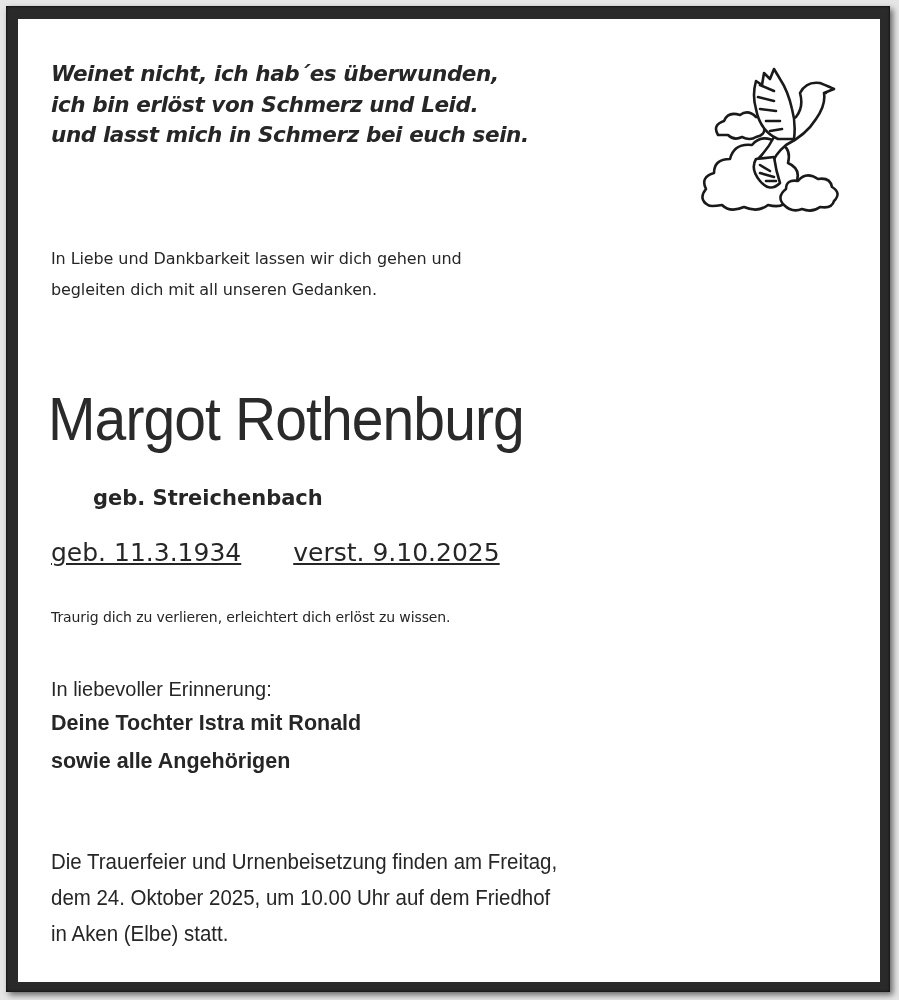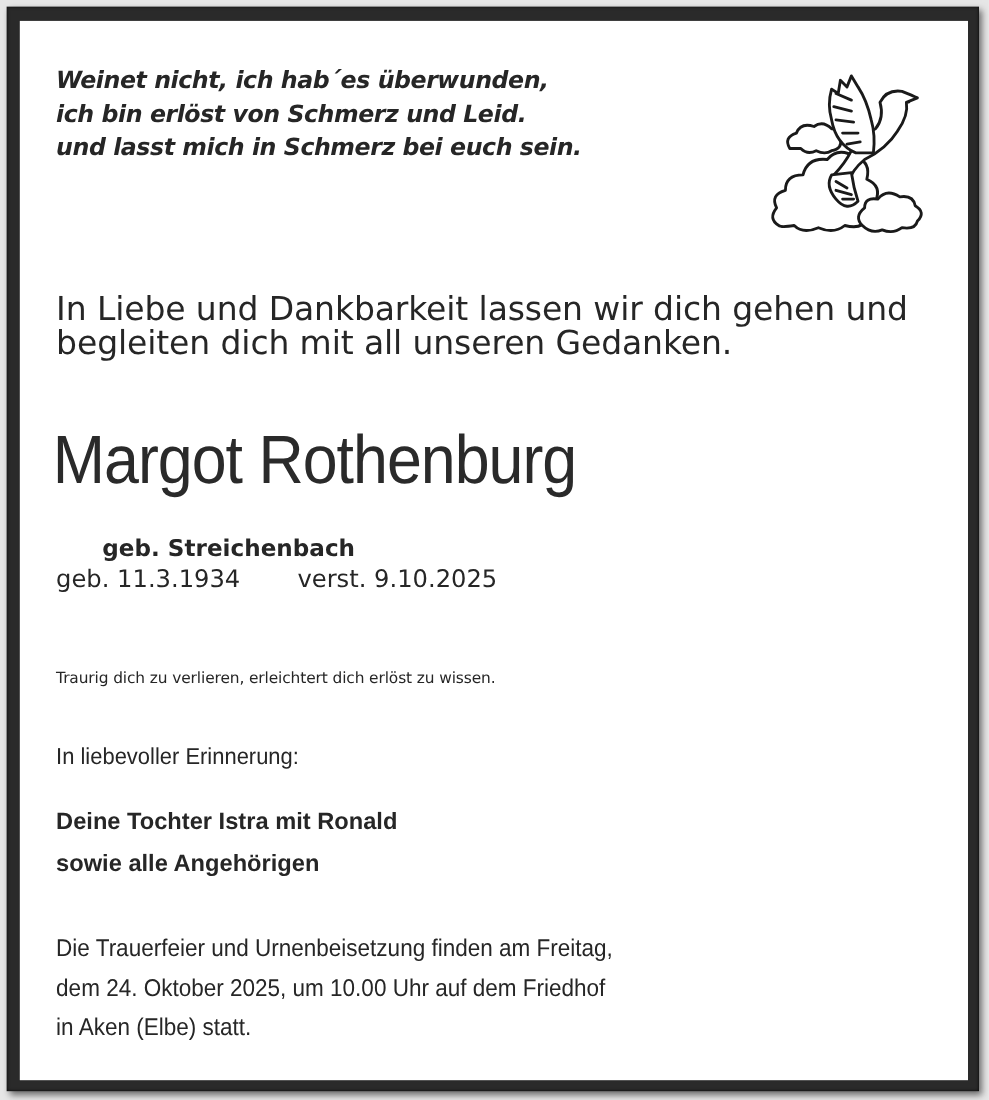--- a/index.html
+++ b/index.html
@@ -17,35 +17,35 @@
     .card {
       position: absolute; left: 18px; top: 19px; width: 862px; height: 963px;
       background: #ffffff;
     }
     .t { position: absolute; left: 33px; white-space: nowrap; color: #262626; }
     .poem {
       top: 40px; font-style: italic; font-weight: bold;
       font-size: 21.5px; line-height: 30.5px; letter-spacing: -0.4px;
     }
     .poem div { height: 30.5px; }
-    .intro { top: 247px; font-size: 30px; line-height: 31px; letter-spacing: -0.1px; }
+    .intro { top: 224px; font-size: 16px; line-height: 31px; letter-spacing: -0.1px; }
     .intro div { height: 31px; }
     .name {
       top: 360px; left: 30px; font-size: 62px; line-height: 80px; letter-spacing: -1px;
       font-family: "Liberation Sans", sans-serif; color: #2a2a2a;
       transform: scaleX(0.92); transform-origin: left top;
     }
     .maiden { top: 464px; font-size: 21px; font-weight: bold; line-height: 30px; margin-left: 42px; }
-    .dates { top: 493px; font-size: 22px; line-height: 32px; }
+    .dates { top: 518px; font-size: 25px; line-height: 32px; text-decoration: underline; }
     .dates span.gap { display: inline-block; width: 52px; }
     .quote { top: 582px; font-size: 14px; line-height: 32px; letter-spacing: -0.1px; }
     .memory-label { top: 654px; font-size: 21px; line-height: 31px;
       font-family: "Liberation Sans", sans-serif; transform: scaleX(0.95); transform-origin: left top; }
     .family { top: 685px; font-size: 21.5px; font-weight: bold; line-height: 38px;
-      font-family: "Liberation Sans", sans-serif; margin-top: 24px; }
+      font-family: "Liberation Sans", sans-serif; }
     .family div { height: 38px; }
     .service { top: 825px; font-size: 22px; line-height: 36px;
       font-family: "Liberation Sans", sans-serif; transform: scaleX(0.93); transform-origin: left top; }
     .service div { height: 36px; }
     .dove { position: absolute; left: 680px; top: 36px; width: 150px; height: 168px; }
   </style>
 </head>
 <body>
 
 <div class="frame"></div>

